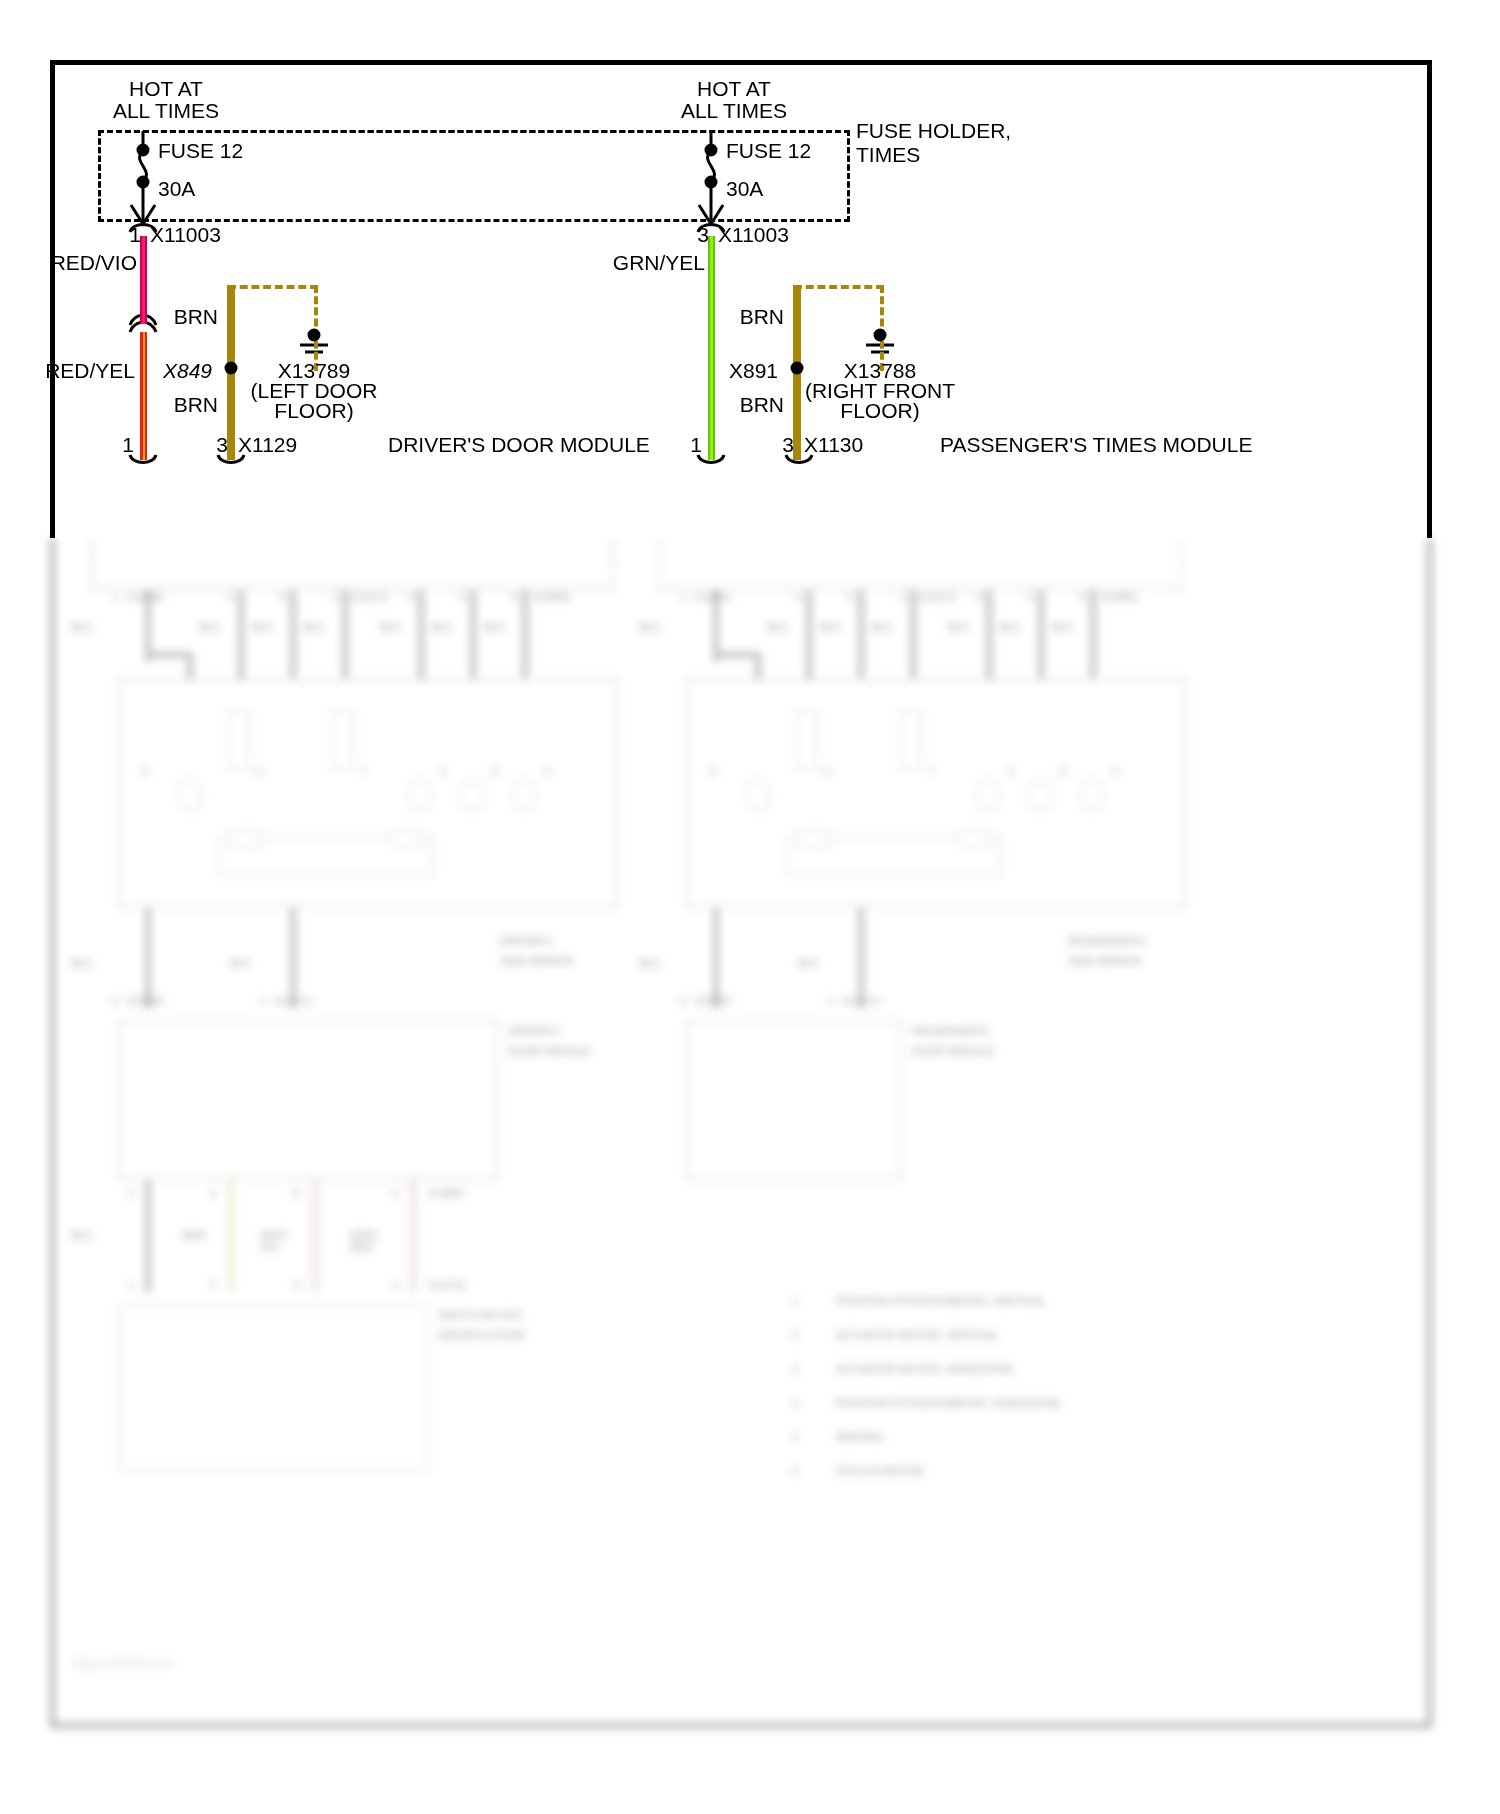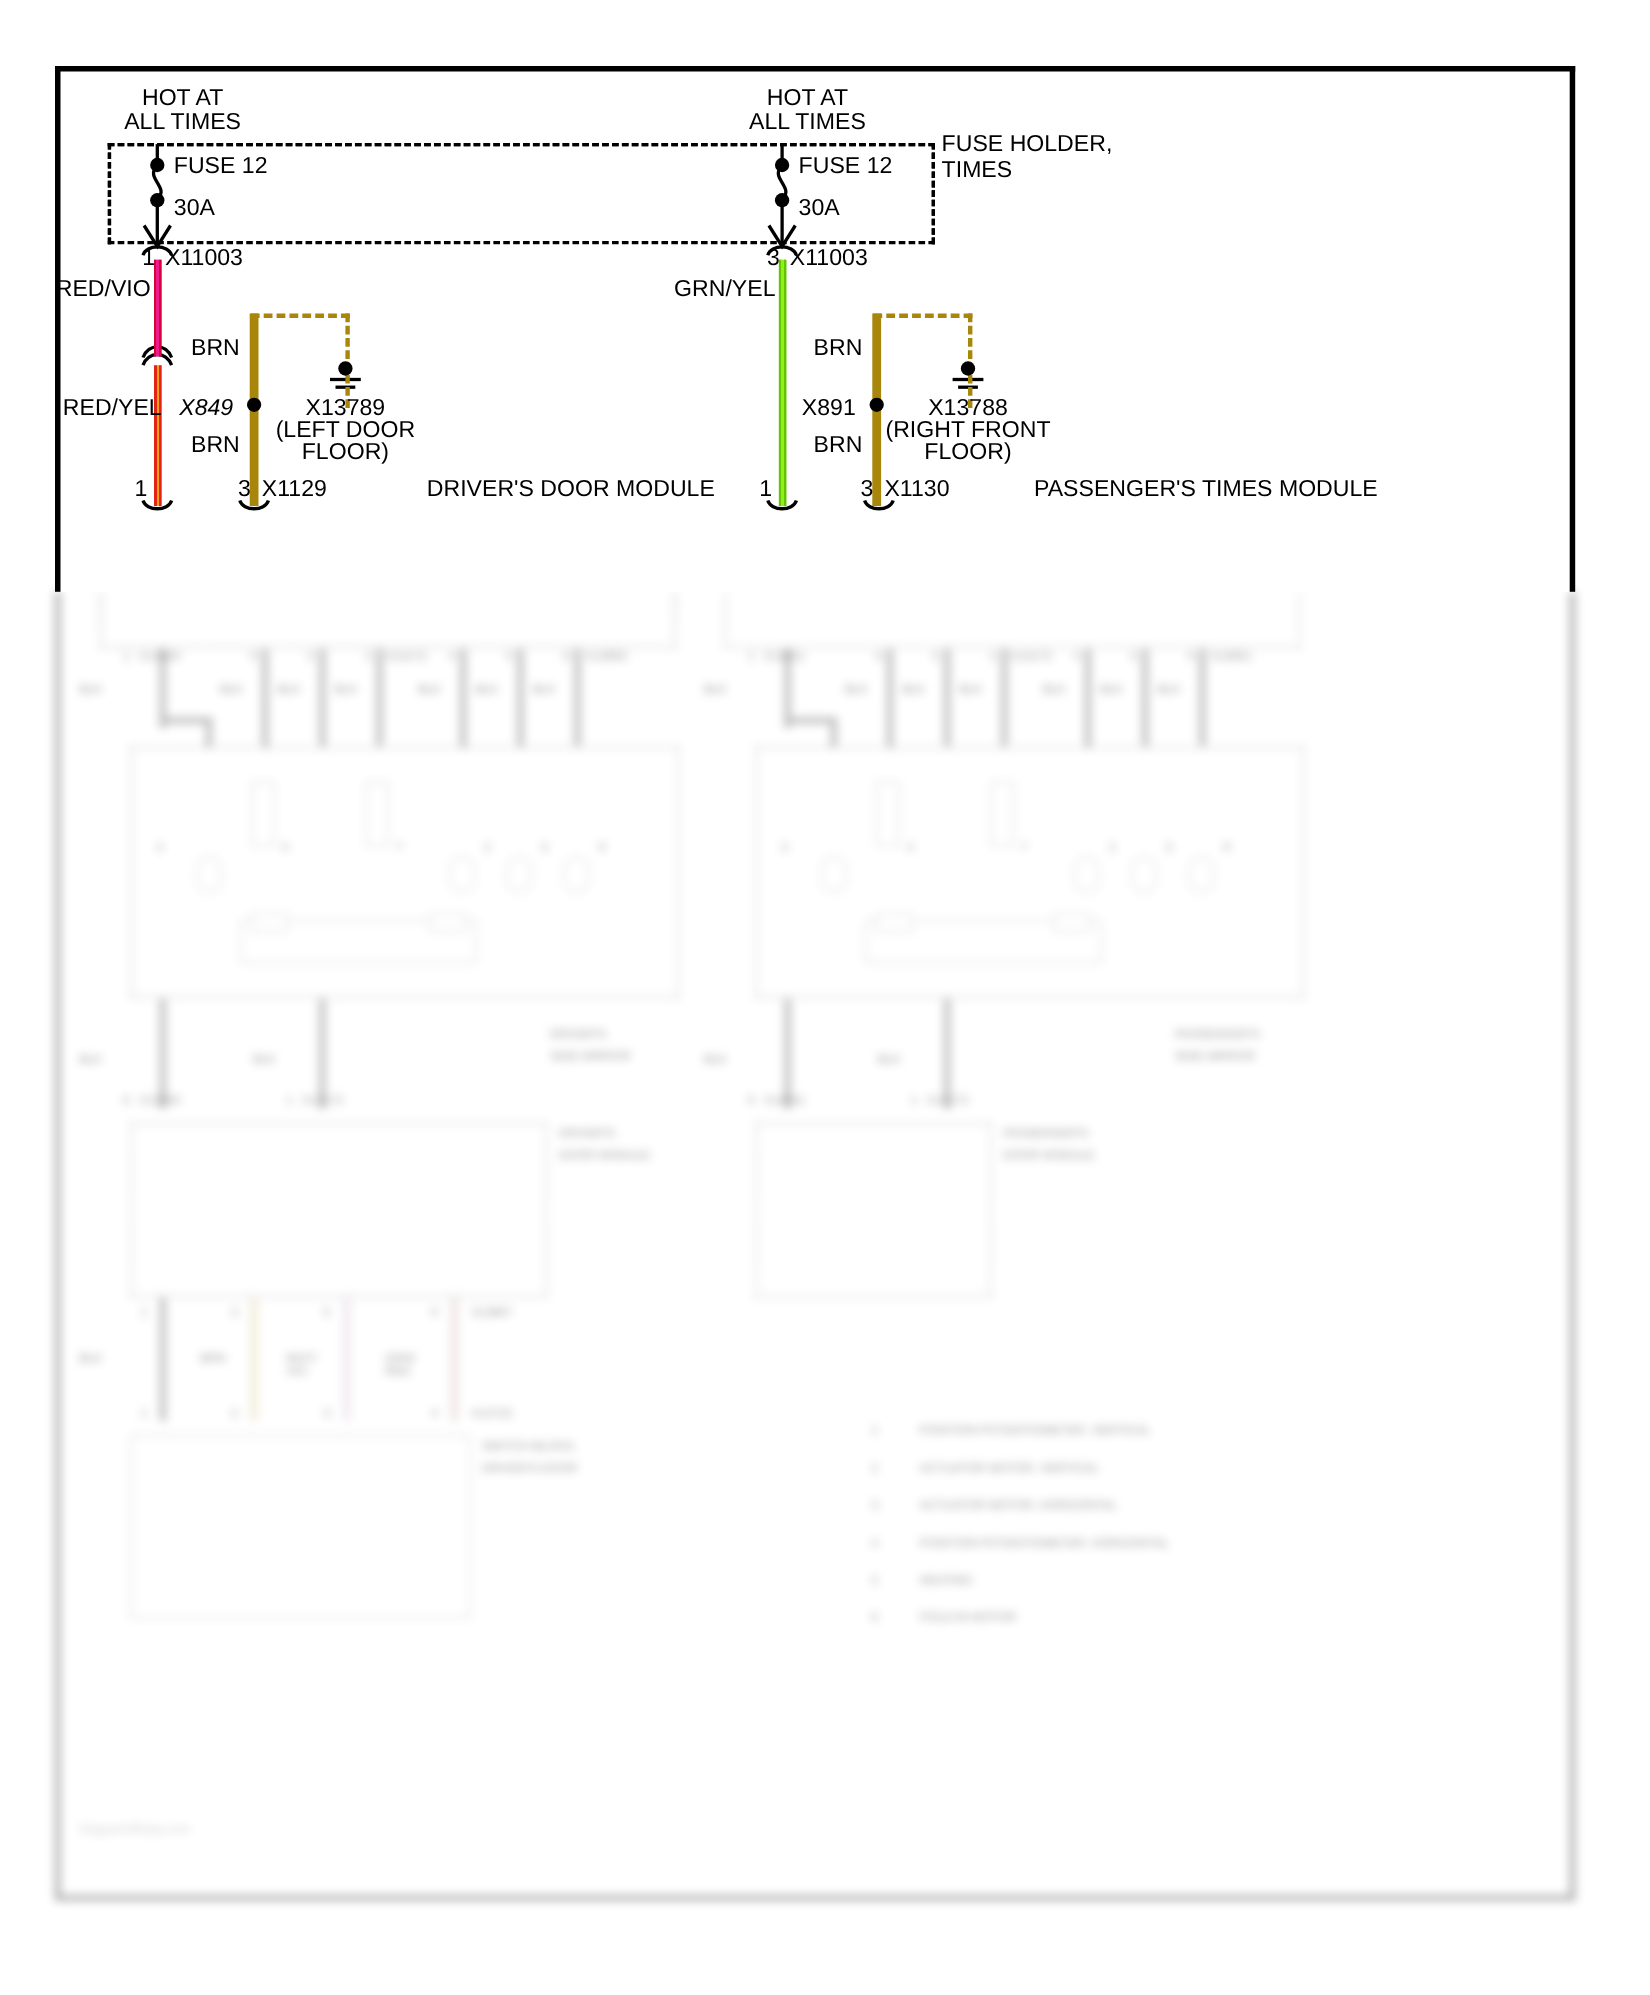--- a/index.html
+++ b/index.html
@@ -284,21 +284,21 @@
   <div class="dot" style="left:143px;top:150px;"></div>
   <div class="dot" style="left:143px;top:182px;"></div>
 
   <div class="txt t-r" style="left:141px;top:224px;">1</div>
   <div class="txt" style="left:150px;top:224px;">X11003</div>
 
   <div class="w w-redvio" style="left:140px;top:236px;height:88px;"></div>
   <div class="txt t-r" style="left:137px;top:252px;">RED/VIO</div>
 
   <div class="w w-redyel" style="left:140px;top:332px;height:128px;"></div>
-  <div class="txt t-r" style="left:147px;top:360px;">RED/YEL</div>
+  <div class="txt t-r" style="left:135px;top:360px;">RED/YEL</div>
 
   <div class="dbox-brn" style="left:228px;top:285px;width:90px;height:86px;border-bottom:none;border-left:none;"></div>
   <div class="w w-brn" style="left:227px;top:285px;height:175px;"></div>
   <div class="txt t-r" style="left:218px;top:306px;">BRN</div>
   <div class="txt t-r" style="left:218px;top:394px;">BRN</div>
   <div class="txt t-r" style="left:212px;top:360px;font-style:italic;">X849</div>
   <div class="dot" style="left:231px;top:368px;"></div>
   <div class="dot" style="left:314px;top:335px;"></div>
   <div class="txt t-c" style="left:314px;top:360px;">X13789</div>
   <div class="txt t-c" style="left:314px;top:380px;">(LEFT DOOR</div>

